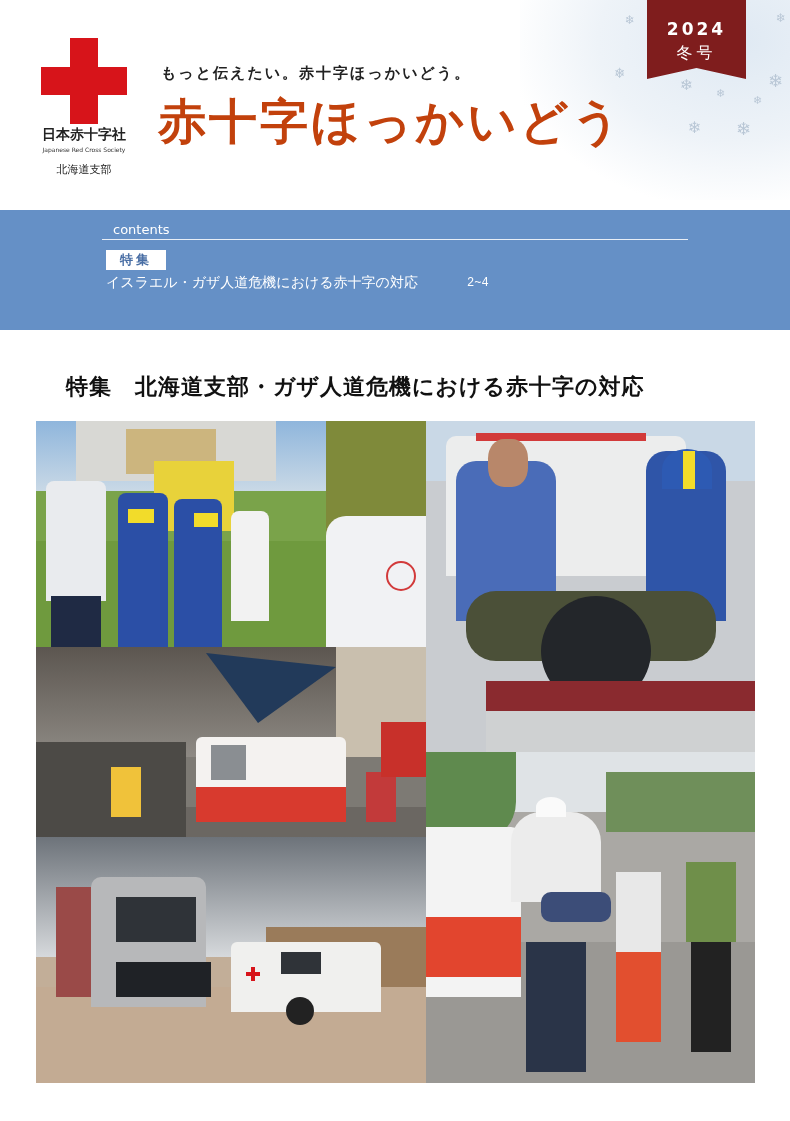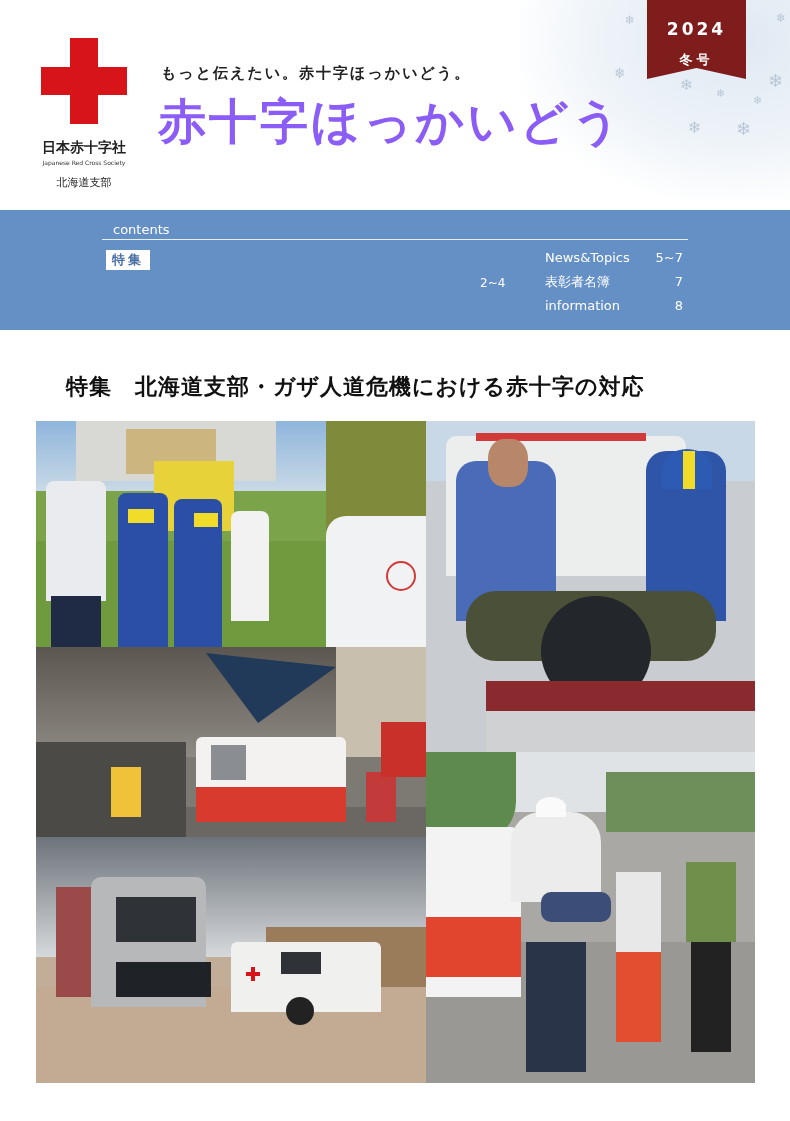--- a/index.html
+++ b/index.html
@@ -11,48 +11,48 @@
       position: absolute; left: 520px; top: 0; width: 270px; height: 200px;
       background: radial-gradient(ellipse at 80% 20%, #dfe9f3 0%, #eef3f8 45%, rgba(255,255,255,0) 75%);
     }
     .flake { position: absolute; color: #b9c7d6; font-size: 16px; line-height: 1; }
 
     
     .logo { position: absolute; left: 36px; top: 38px; width: 96px; text-align: center; }
     .cross { position: relative; width: 86px; height: 86px; margin: 0 auto; }
     .cross .v { position: absolute; left: 29px; top: 0; width: 28px; height: 86px; background: #d7141a; }
     .cross .h { position: absolute; left: 0; top: 29px; width: 86px; height: 28px; background: #d7141a; }
-    .logo-jp { margin-top: 15px; font-size: 14px; font-weight: bold; letter-spacing: 0; color: #222; }
+    .logo-jp { margin-top: 2px; font-size: 14px; font-weight: bold; letter-spacing: 0; color: #222; }
     .logo-en { font-size: 6px; color: #333; margin-top: 2px; }
     .logo-branch { font-size: 11px; margin-top: 9px; color: #222; }
 
     .tagline { position: absolute; left: 161px; top: 64px; font-size: 15px; font-weight: bold; letter-spacing: 2px; color: #222; }
-    .main-title { position: absolute; left: 158px; top: 90px; font-size: 48px; font-weight: bold; letter-spacing: 3px; color: #8b5cf6; }
+    .main-title { position: absolute; left: 158px; top: 90px; font-size: 48px; font-weight: bold; letter-spacing: 3px; color: #c2410c; }
 
     
     .ribbon {
       position: absolute; left: 647px; top: 0; width: 99px; height: 79px;
       background: #7f1d1d; color: #fff; text-align: center;
       clip-path: polygon(0 0, 100% 0, 100% 100%, 50% 86%, 0 100%);
     }
     .ribbon .year { margin-top: 19px; font-size: 17px; font-weight: bold; letter-spacing: 3px; }
-    .ribbon .season { font-size: 13px; font-weight: bold; letter-spacing: 4px; margin-top: 12px; }
+    .ribbon .season { font-size: 16px; font-weight: normal; letter-spacing: 4px; margin-top: 4px; }
 
     
     .contents-band {
       position: absolute; left: 0; top: 210px; width: 790px; height: 120px; background: #6590c6; color: #fff;
     }
     .contents-label { position: absolute; left: 113px; top: 12px; font-size: 13px; }
     .contents-rule { position: absolute; left: 102px; top: 29px; width: 586px; height: 1px; background: #e8eef6; }
     .feature-tag {
       position: absolute; left: 106px; top: 40px; background: #fff; color: #4a6fa5;
-      font-size: 13px; font-weight: bold; padding: 1px 6px; letter-spacing: 3px;
+      font-size: 13px; font-weight: bold; padding: 1px 14px; letter-spacing: 3px;
     }
     .feature-title { position: absolute; left: 106px; top: 64px; font-size: 14px; }
-    .feature-pages { position: absolute; left: 480px; top: 66px; font-size: 12px; }
+    .feature-pages { position: absolute; left: 467px; top: 66px; font-size: 12px; font-family: Liberation Mono, monospace; }
     .toc-list { position: absolute; left: 545px; top: 38px; width: 138px; }
     .toc-row { display: flex; justify-content: space-between; font-size: 13px; height: 24px; line-height: 20px; }
     .toc-row .lbl { }
     .toc-row .pg { }
 
     
     .section-heading { position: absolute; left: 66px; top: 372px; font-size: 22px; font-weight: bold; color: #111; letter-spacing: 1px; }
 
     
     .photo { position: absolute; overflow: hidden; }
@@ -94,35 +94,22 @@
 
 <div class="ribbon">
   <div class="year">2024</div>
   <div class="season">冬号</div>
 </div>
 
 <div class="contents-band">
   <div class="contents-label">contents</div>
   <div class="contents-rule"></div>
   <div class="feature-tag">特集</div>
+  <div class="feature-title">イスラエル・ガザ人道危機における赤十字の対応</div>
   <div class="feature-pages">2~4</div>
-  <div class="toc-list">
-    <div class="toc-row">
-      <span class="lbl">News&amp;Topics</span>
-      <span class="pg">5~7</span>
-    </div>
-    <div class="toc-row">
-      <span class="lbl">表彰者名簿</span>
-      <span class="pg">7</span>
-    </div>
-    <div class="toc-row">
-      <span class="lbl">information</span>
-      <span class="pg">8</span>
-    </div>
-  </div>
 </div>
 
 <div class="section-heading">特集　北海道支部・ガザ人道危機における赤十字の対応</div>
 
 <div class="photo p1">
   <div class="sky" style="left:0;top:0;width:390px;height:70px;background:linear-gradient(#8fb6dc,#c9d9e6);"></div>
   <div class="obj" style="left:40px;top:0;width:200px;height:60px;background:#d8d8d4;"></div>
   <div class="obj" style="left:90px;top:8px;width:90px;height:45px;background:#c8a65a;opacity:.7;"></div>
   <div class="obj" style="left:118px;top:40px;width:80px;height:70px;background:#e8d23a;"></div>
   <div class="ground" style="left:0;top:120px;width:290px;height:106px;background:#6f9a3e;"></div>

